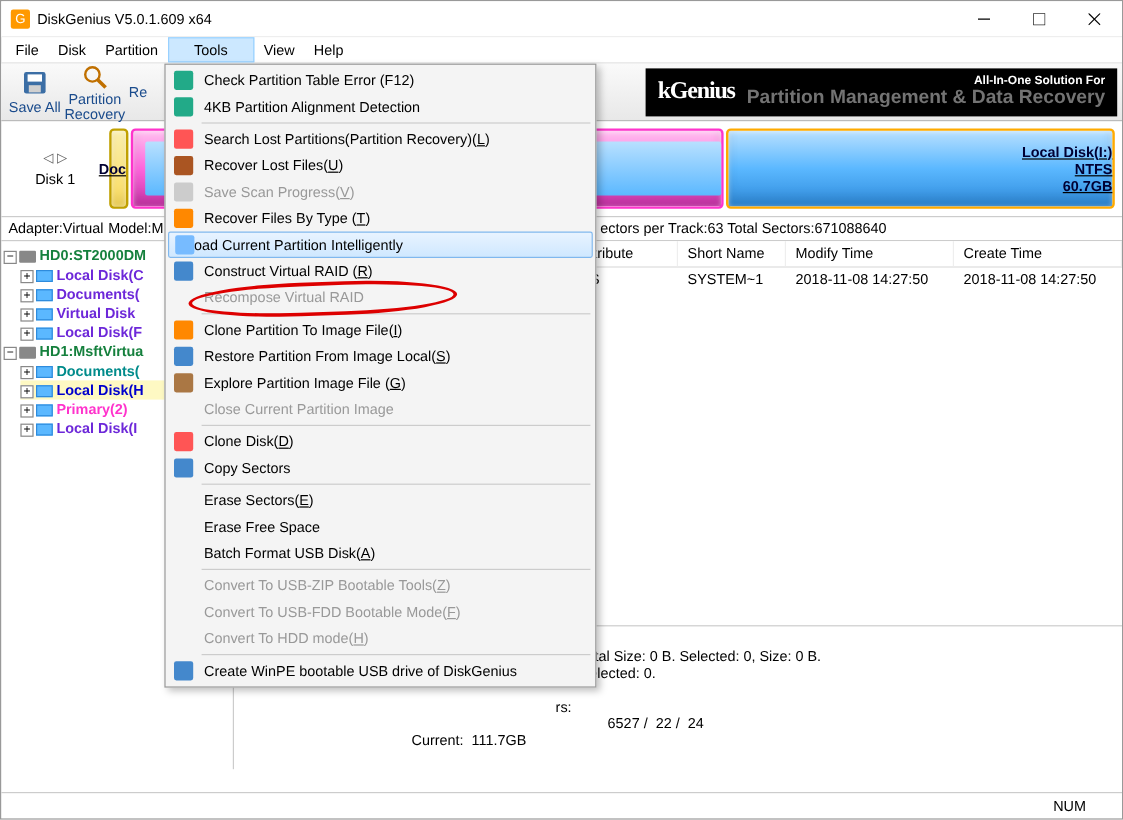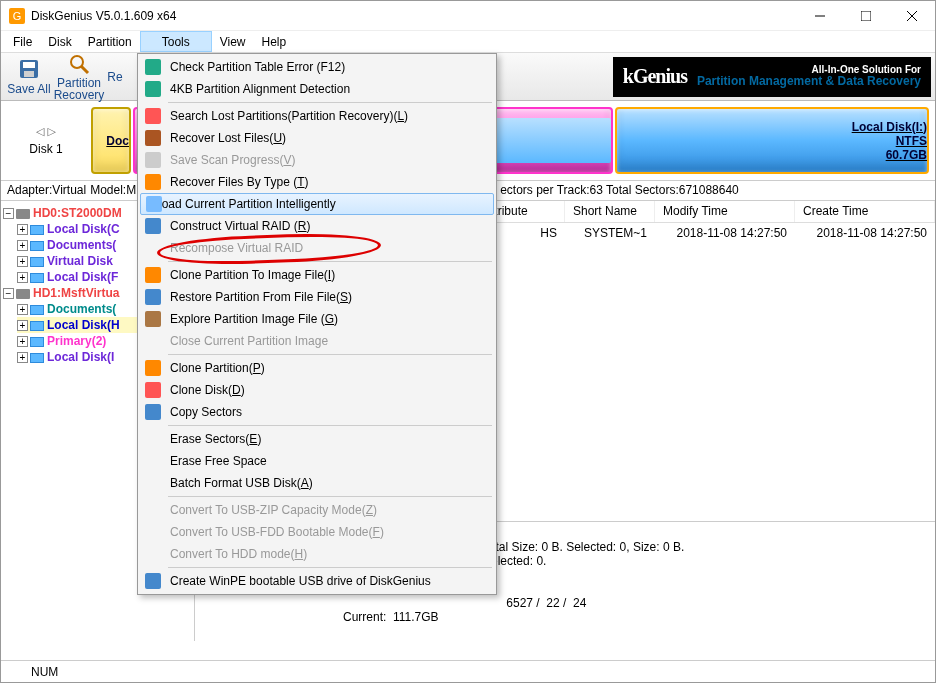--- a/index.html
+++ b/index.html
@@ -14,58 +14,58 @@
 .menubar .mi { padding: 0 8px; display: flex; align-items: center; }
 .menubar .mi.open { background: #cce8ff; border: 1px solid #99d1ff; padding: 0 21px; }
 
 .toolbar { height: 48px; background: linear-gradient(#fafafa,#e8e8e8); border-bottom: 1px solid #bbb; display: flex; align-items: center; padding: 0 4px; gap: 2px; position: relative; }
 .tbtn { width: 48px; height: 44px; display: flex; flex-direction: column; align-items: center; justify-content: center; color: #1a4b8c; font-size: 11px; }
 .tbtn .ic { width: 22px; height: 22px; margin-bottom: 2px; }
 .banner { margin-left: auto; height: 40px; background: #000; color: #fff; display: flex; align-items: center; padding: 0 10px; gap: 10px; }
 .banner .g { font-family: Georgia, serif; font-size: 20px; font-weight: bold; letter-spacing: -1px; }
 .banner .txt { text-align: right; font-family: Georgia, serif; line-height: 1.1; }
 .banner .l1 { font-size: 10px; color: #fff; font-weight: bold; }
-.banner .l2 { font-size: 12px; color: #0369a1; font-weight: bold; }
+.banner .l2 { font-size: 16px; color: #737373; font-weight: bold; }
 
 .diskrow { display: flex; border-bottom: 1px solid #ccc; height: 80px; }
 .diskrow .left { width: 90px; display: flex; flex-direction: column; align-items: center; justify-content: center; gap: 4px; }
 .diskrow .left .nav { font-size: 11px; color: #666; }
 .diskmap { flex: 1; display: flex; gap: 2px; padding: 6px 6px 6px 0; }
 .part { border: 2px solid; border-radius: 4px; display: flex; flex-direction: column; align-items: flex-end; justify-content: center; font-size: 11px; font-weight: bold; box-shadow: inset 0 1px 4px rgba(255,255,255,.5), inset 0 -8px 10px rgba(0,0,0,.1); text-decoration: underline; }
 .part .nm { color: #003; }
-.part.p0 { width: 40px; border-color: #c0a000; background: linear-gradient(#fff3b0,#ffe060); }
+.part.p0 { width: 16px; border-color: #c0a000; background: linear-gradient(#fff3b0,#ffe060); }
 .part.p1 { flex: 2.3; border-color: #ff33cc; background: linear-gradient(#ffc0f0,#ff66dd,#cc33aa); }
 .part.p1 .ins { background: linear-gradient(#b8e0ff,#5bb8ff); width: 98%; height: 70%; border-radius: 2px; display: flex; flex-direction: column; align-items: center; justify-content: center; }
 .part.p2 { flex: 1.5; border-color: #ffaa00; background: linear-gradient(#b8e0ff,#5bb8ff,#2e8bdc); }
 
 .adapter { height: 20px; border-bottom: 1px solid #ccc; padding: 2px 6px; font-size: 11px; display: flex; gap: 4px; }
 
 .main { display: flex; height: 440px; }
 .tree { width: 230px; border-right: 1px solid #ccc; overflow: auto; padding: 4px 2px; font-size: 12px; }
 .tree .node { white-space: nowrap; padding: 1px 0; }
 .tree .tgl { display: inline-block; width: 11px; height: 11px; border: 1px solid #888; text-align: center; line-height: 9px; font-size: 10px; margin-right: 2px; background: #fff; }
 .tree .hdd { display: inline-block; width: 14px; height: 10px; background: #888; border-radius: 1px; margin-right: 3px; vertical-align: middle; }
 .tree .vol { display: inline-block; width: 14px; height: 10px; background: #5bb8ff; border: 1px solid #2e8bdc; margin-right: 3px; vertical-align: middle; }
 .tree .lbl { font-weight: bold; }
 .tree .ch { margin-left: 14px; }
 .tree .sel { background: #fef9c3; }
-.c-orange{color:#6d28d9}.c-teal{color:#008b8b}.c-blue{color:#0000cd}.c-mag{color:#ff33cc}.c-black{color:#ef4444}
+.c-orange{color:#6d28d9}.c-teal{color:#008b8b}.c-blue{color:#0000cd}.c-mag{color:#ff33cc}.c-black{color:#15803d}
 
 .detail { flex: 1; display: flex; flex-direction: column; }
 .grid { flex: 1; }
 .ghead { display: flex; background: #fff; border-bottom: 1px solid #ddd; height: 22px; }
 .ghead .gc { padding: 3px 8px; border-right: 1px solid #eee; font-size: 12px; }
-.grow { display: flex; text-align: right; }
+.grow { display: flex; }
 .grow .gc { padding: 3px 8px; font-size: 12px; }
 .c1{width:90px}.c2{width:90px}.c3{width:140px}.c4{width:140px}
 
 .bottom { height: 120px; border-top: 1px solid #ccc; padding: 4px 8px; font-family: "Consolas","Courier New",monospace; font-size: 12px; overflow: hidden; }
 .bottom .dash { white-space: pre; color: #000; }
 
-.status { position: absolute; left: 0; right: 0; bottom: 0; height: 22px; border-top: 1px solid #ccc; display: flex; align-items: center; padding: 0 30px; font-size: 12px; }
+.status { position: absolute; left: 0; right: 0; bottom: 0; height: 22px; border-top: 1px solid #ccc; display: flex; align-items: center; justify-content: flex-end; padding: 0 30px; font-size: 12px; }
 
 
 .dropmenu { position: absolute; left: 136px; top: 52px; width: 360px; background: #f4f4f4; border: 1px solid #999; box-shadow: 3px 3px 6px rgba(0,0,0,.25); z-index: 100; padding: 2px; }
 .dropmenu .dm { height: 22px; display: flex; align-items: center; padding-left: 30px; position: relative; font-size: 12px; }
 .dropmenu .dm.disabled { color: #999; }
 .dropmenu .dm .ic { position: absolute; left: 5px; width: 16px; height: 16px; border-radius: 2px; }
 .dropmenu .sep { height: 1px; background: #ccc; margin: 2px 2px 2px 28px; }
 .dropmenu .dm.hl { background: linear-gradient(#e8f3ff,#cfe8ff); border: 1px solid #7fb8ef; border-radius: 2px; padding-left: 14px; }
 .dropmenu .dm u { text-decoration: underline; }
 .redmark { position: absolute; border: 3px solid #d00; border-radius: 50%/60%; width: 224px; height: 28px; pointer-events: none; left: 156px; top: 234px; z-index: 200; transform: rotate(-2deg); }
@@ -256,55 +256,51 @@
   <div class="dm disabled">
       <span>Recompose Virtual RAID</span>
     </div>
   <div class="sep"></div>
   <div class="dm">
       <span class="ic" style="background:#f80"></span>
       <span><span>Clone Partition To Image File(</span><u>I</u><span>)</span></span>
     </div>
   <div class="dm">
       <span class="ic" style="background:#48c"></span>
-      <span><span>Restore Partition From File File(</span><u>S</u><span>)</span></span>
+      <span><span>Restore Partition From Image Local(</span><u>S</u><span>)</span></span>
     </div>
   <div class="dm">
       <span class="ic" style="background:#a74"></span>
       <span><span>Explore Partition Image File (</span><u>G</u><span>)</span></span>
     </div>
   <div class="dm disabled">
       <span>Close Current Partition Image</span>
     </div>
   <div class="sep"></div>
   <div class="dm">
-      <span class="ic" style="background:#f80"></span>
-      <span><span>Clone Partition(</span><u>P</u><span>)</span></span>
-    </div>
-  <div class="dm">
       <span class="ic" style="background:#f55"></span>
       <span><span>Clone Disk(</span><u>D</u><span>)</span></span>
     </div>
   <div class="dm">
       <span class="ic" style="background:#48c"></span>
       <span>Copy Sectors</span>
     </div>
   <div class="sep"></div>
   <div class="dm">
       <span><span>Erase Sectors(</span><u>E</u><span>)</span></span>
     </div>
   <div class="dm">
       <span>Erase Free Space</span>
     </div>
   <div class="dm">
       <span><span>Batch Format USB Disk(</span><u>A</u><span>)</span></span>
     </div>
   <div class="sep"></div>
   <div class="dm disabled">
-      <span><span>Convert To USB-ZIP Capacity Mode(</span><u>Z</u><span>)</span></span>
+      <span><span>Convert To USB-ZIP Bootable Tools(</span><u>Z</u><span>)</span></span>
     </div>
   <div class="dm disabled">
       <span><span>Convert To USB-FDD Bootable Mode(</span><u>F</u><span>)</span></span>
     </div>
   <div class="dm disabled">
       <span><span>Convert To HDD mode(</span><u>H</u><span>)</span></span>
     </div>
   <div class="sep"></div>
   <div class="dm">
       <span class="ic" style="background:#48c"></span>

